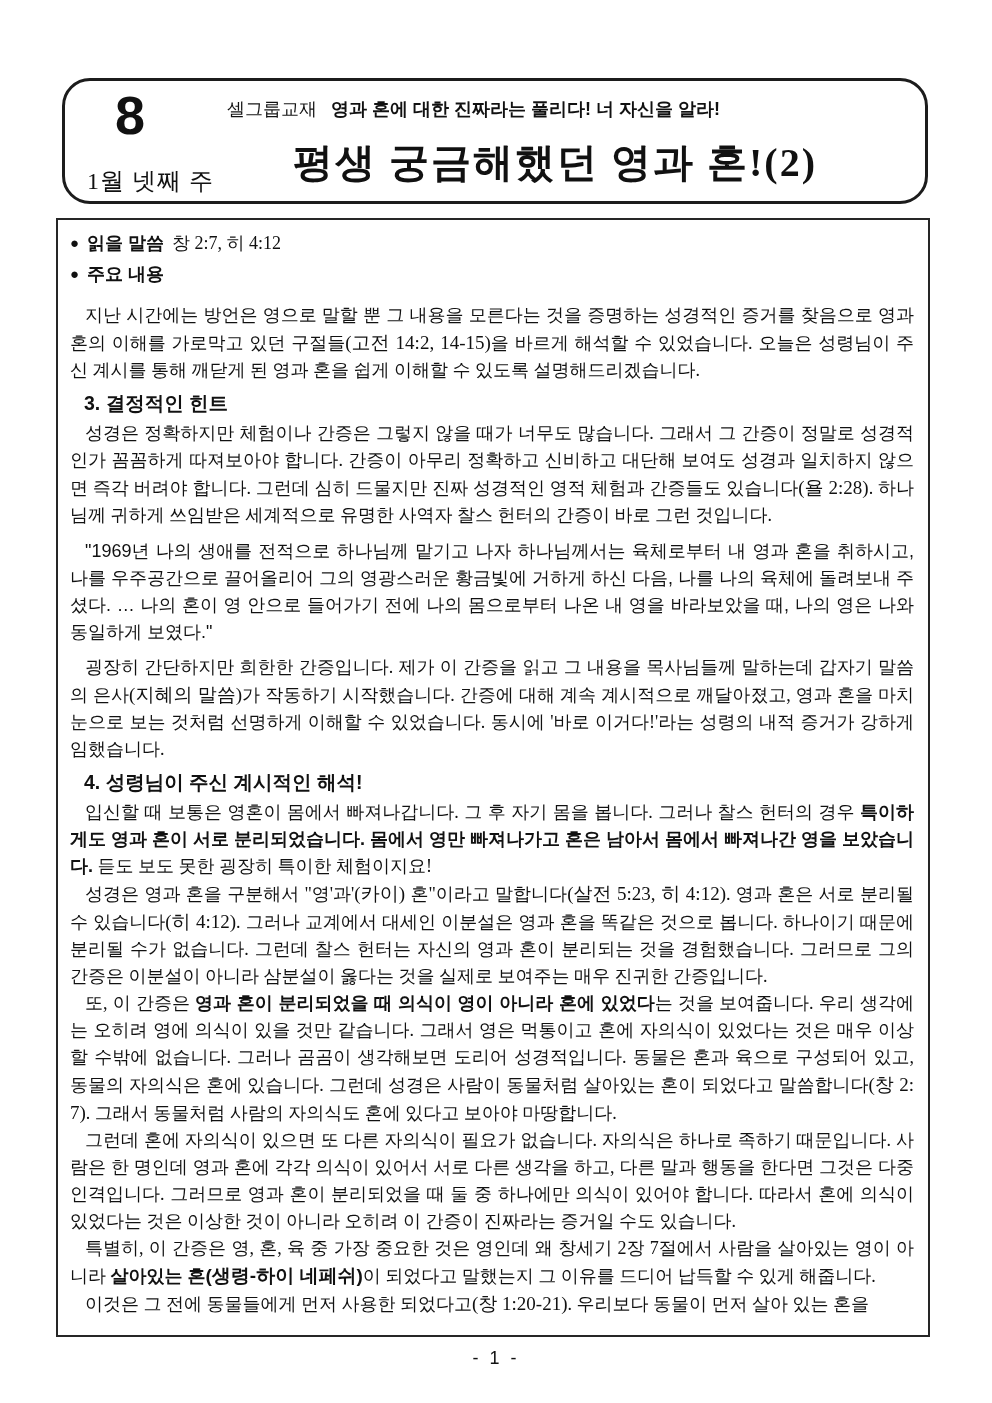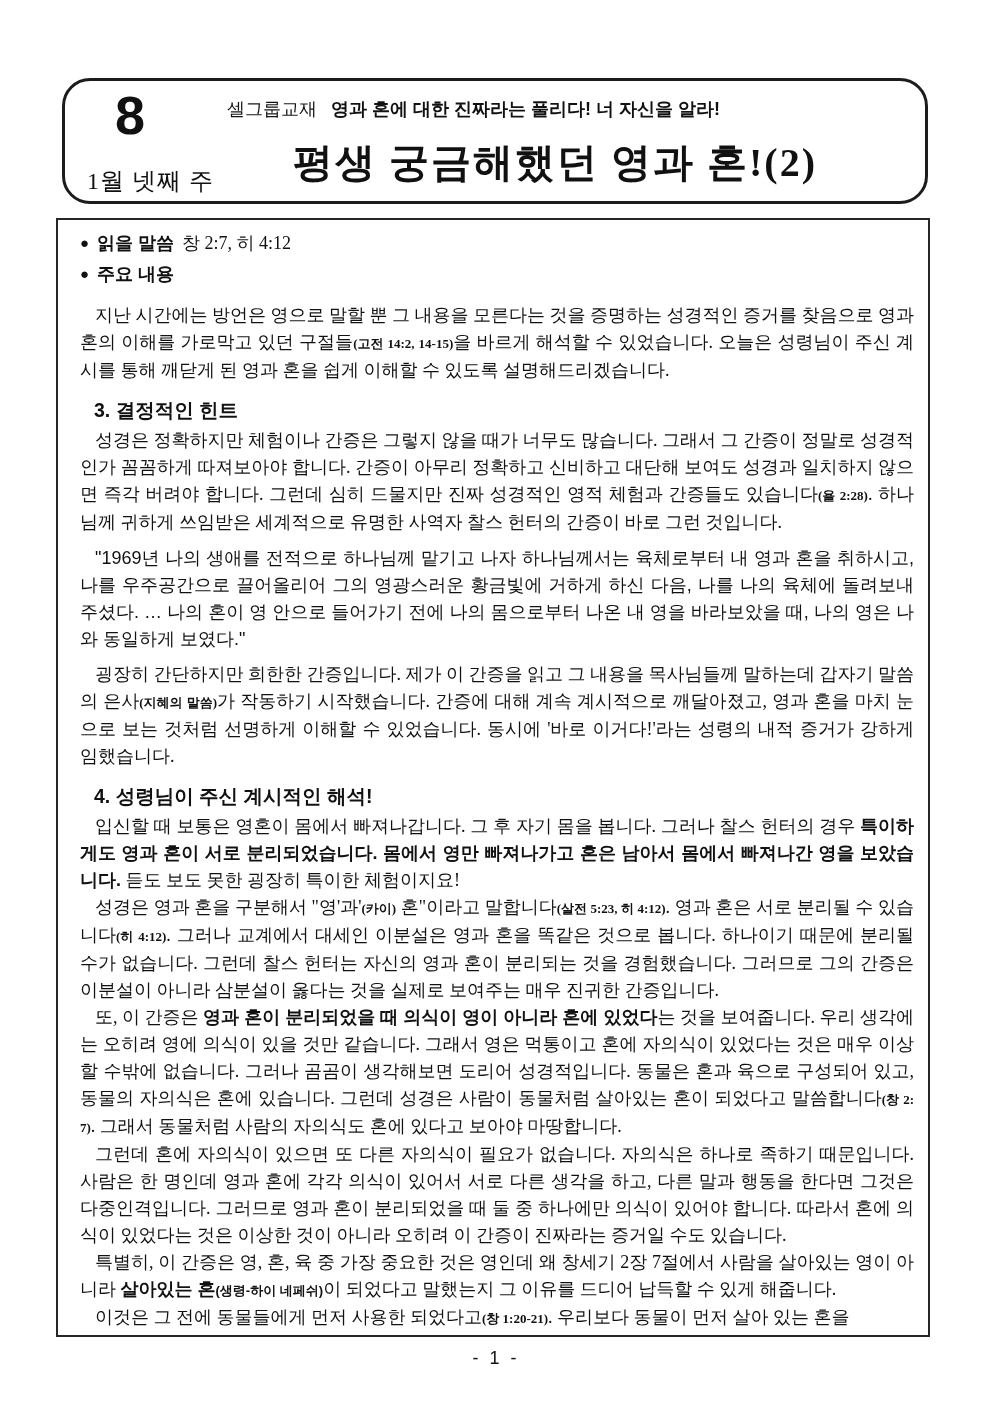--- a/index.html
+++ b/index.html
@@ -37,50 +37,50 @@
     position:absolute;left:0;right:0;top:54px;
     padding-left:120px;box-sizing:border-box;
     text-align:center;
     font-size:40px;font-weight:bold;letter-spacing:2px;
     white-space:nowrap;
   }
   
   .body-box{
     position:absolute;left:56px;top:218px;width:874px;height:1119px;
     border:2px solid #262626;box-sizing:border-box;
-    padding:8px 14px 0 22px;
+    padding:8px 14px 0 12px;
     font-size:18px;line-height:27px;
     text-align:justify;
     word-break:break-all;
     overflow:hidden;
   }
   .info-line{line-height:31px;white-space:nowrap;}
   .info-line .bullet{font-size:15px;margin-right:8px;vertical-align:1px;}
   .info-line .label{
     font-family:"Liberation Sans","DejaVu Sans",sans-serif;
     font-weight:bold;margin-right:8px;
   }
   .info-block{margin-bottom:12px;}
   .para{margin:0;text-indent:15px;}
   .para span{text-indent:0;}
   .para.heading{
     font-family:"Liberation Sans","DejaVu Sans",sans-serif;
     font-weight:bold;font-size:19.5px;
-    margin:13px 0 3px 0;text-indent:14px;
+    margin:6px 0 3px 0;text-indent:14px;
     text-align:left;
   }
   .para.quote{
     font-family:"Liberation Sans","DejaVu Sans",sans-serif;
     margin:9px 0 8px 0;
   }
   .para .b{
     font-family:"Liberation Sans","DejaVu Sans",sans-serif;
     font-weight:bold;
   }
-  .para .sm{font-size:13px;font-weight:bold;}
+  .para .sm{font-size:19px;}
   
   .page-number{
     position:absolute;left:0;right:0;top:1348px;
     text-align:center;font-size:18px;letter-spacing:3px;
     font-family:"Liberation Sans","DejaVu Sans",sans-serif;
   }
 </style>
 </head>
 <body>
 

